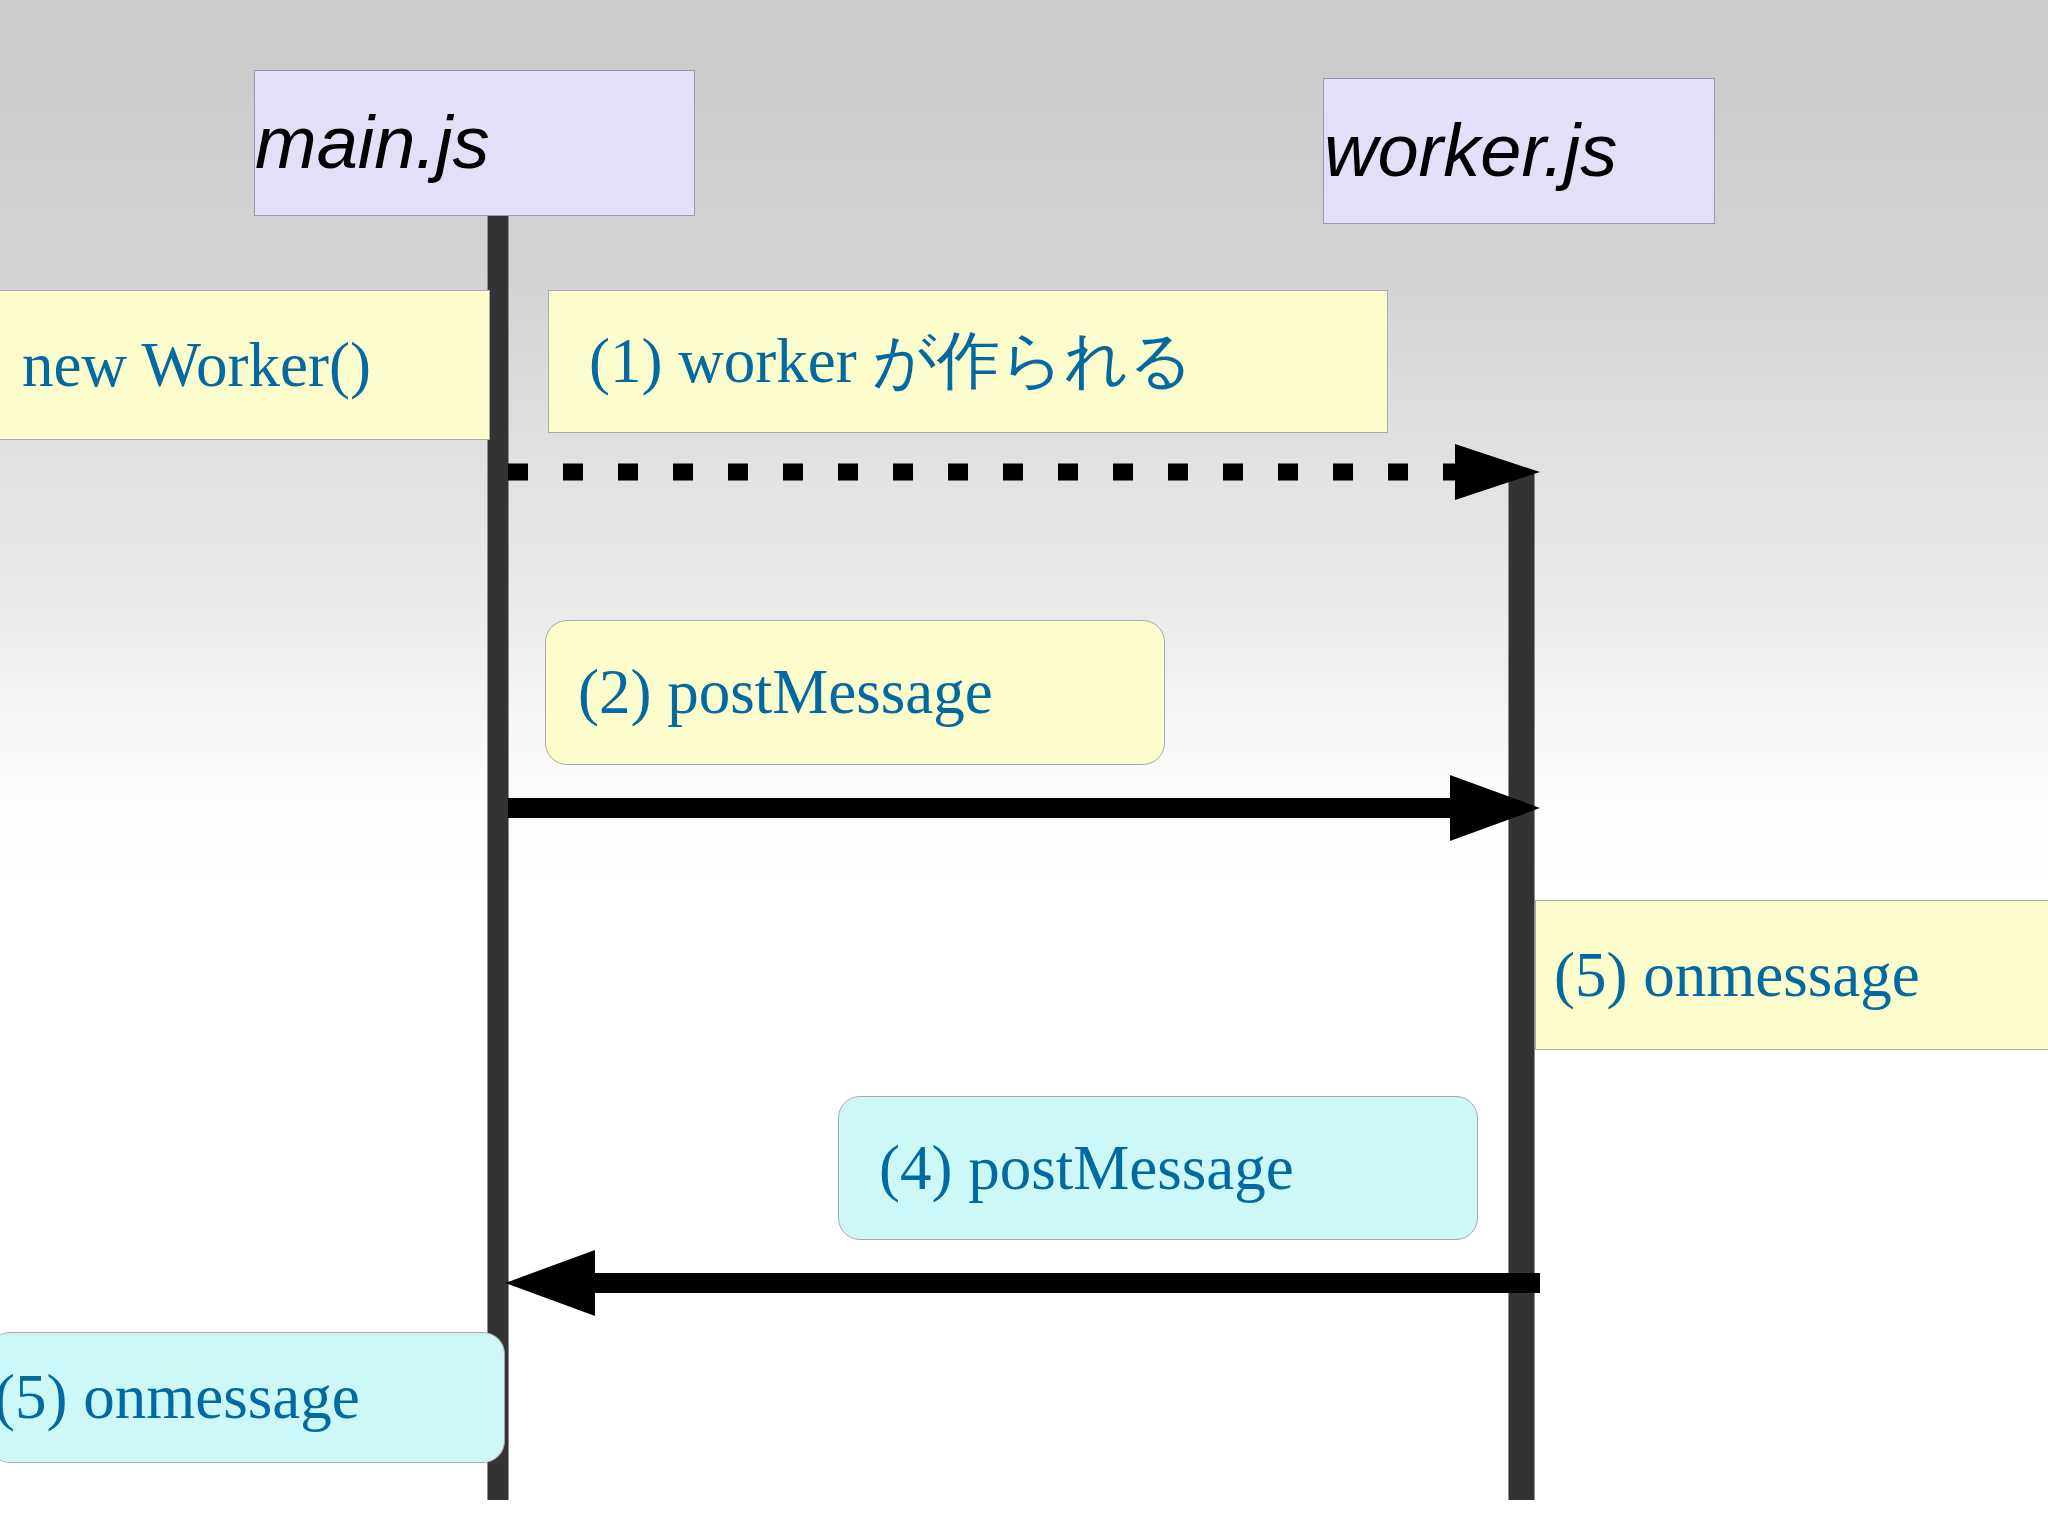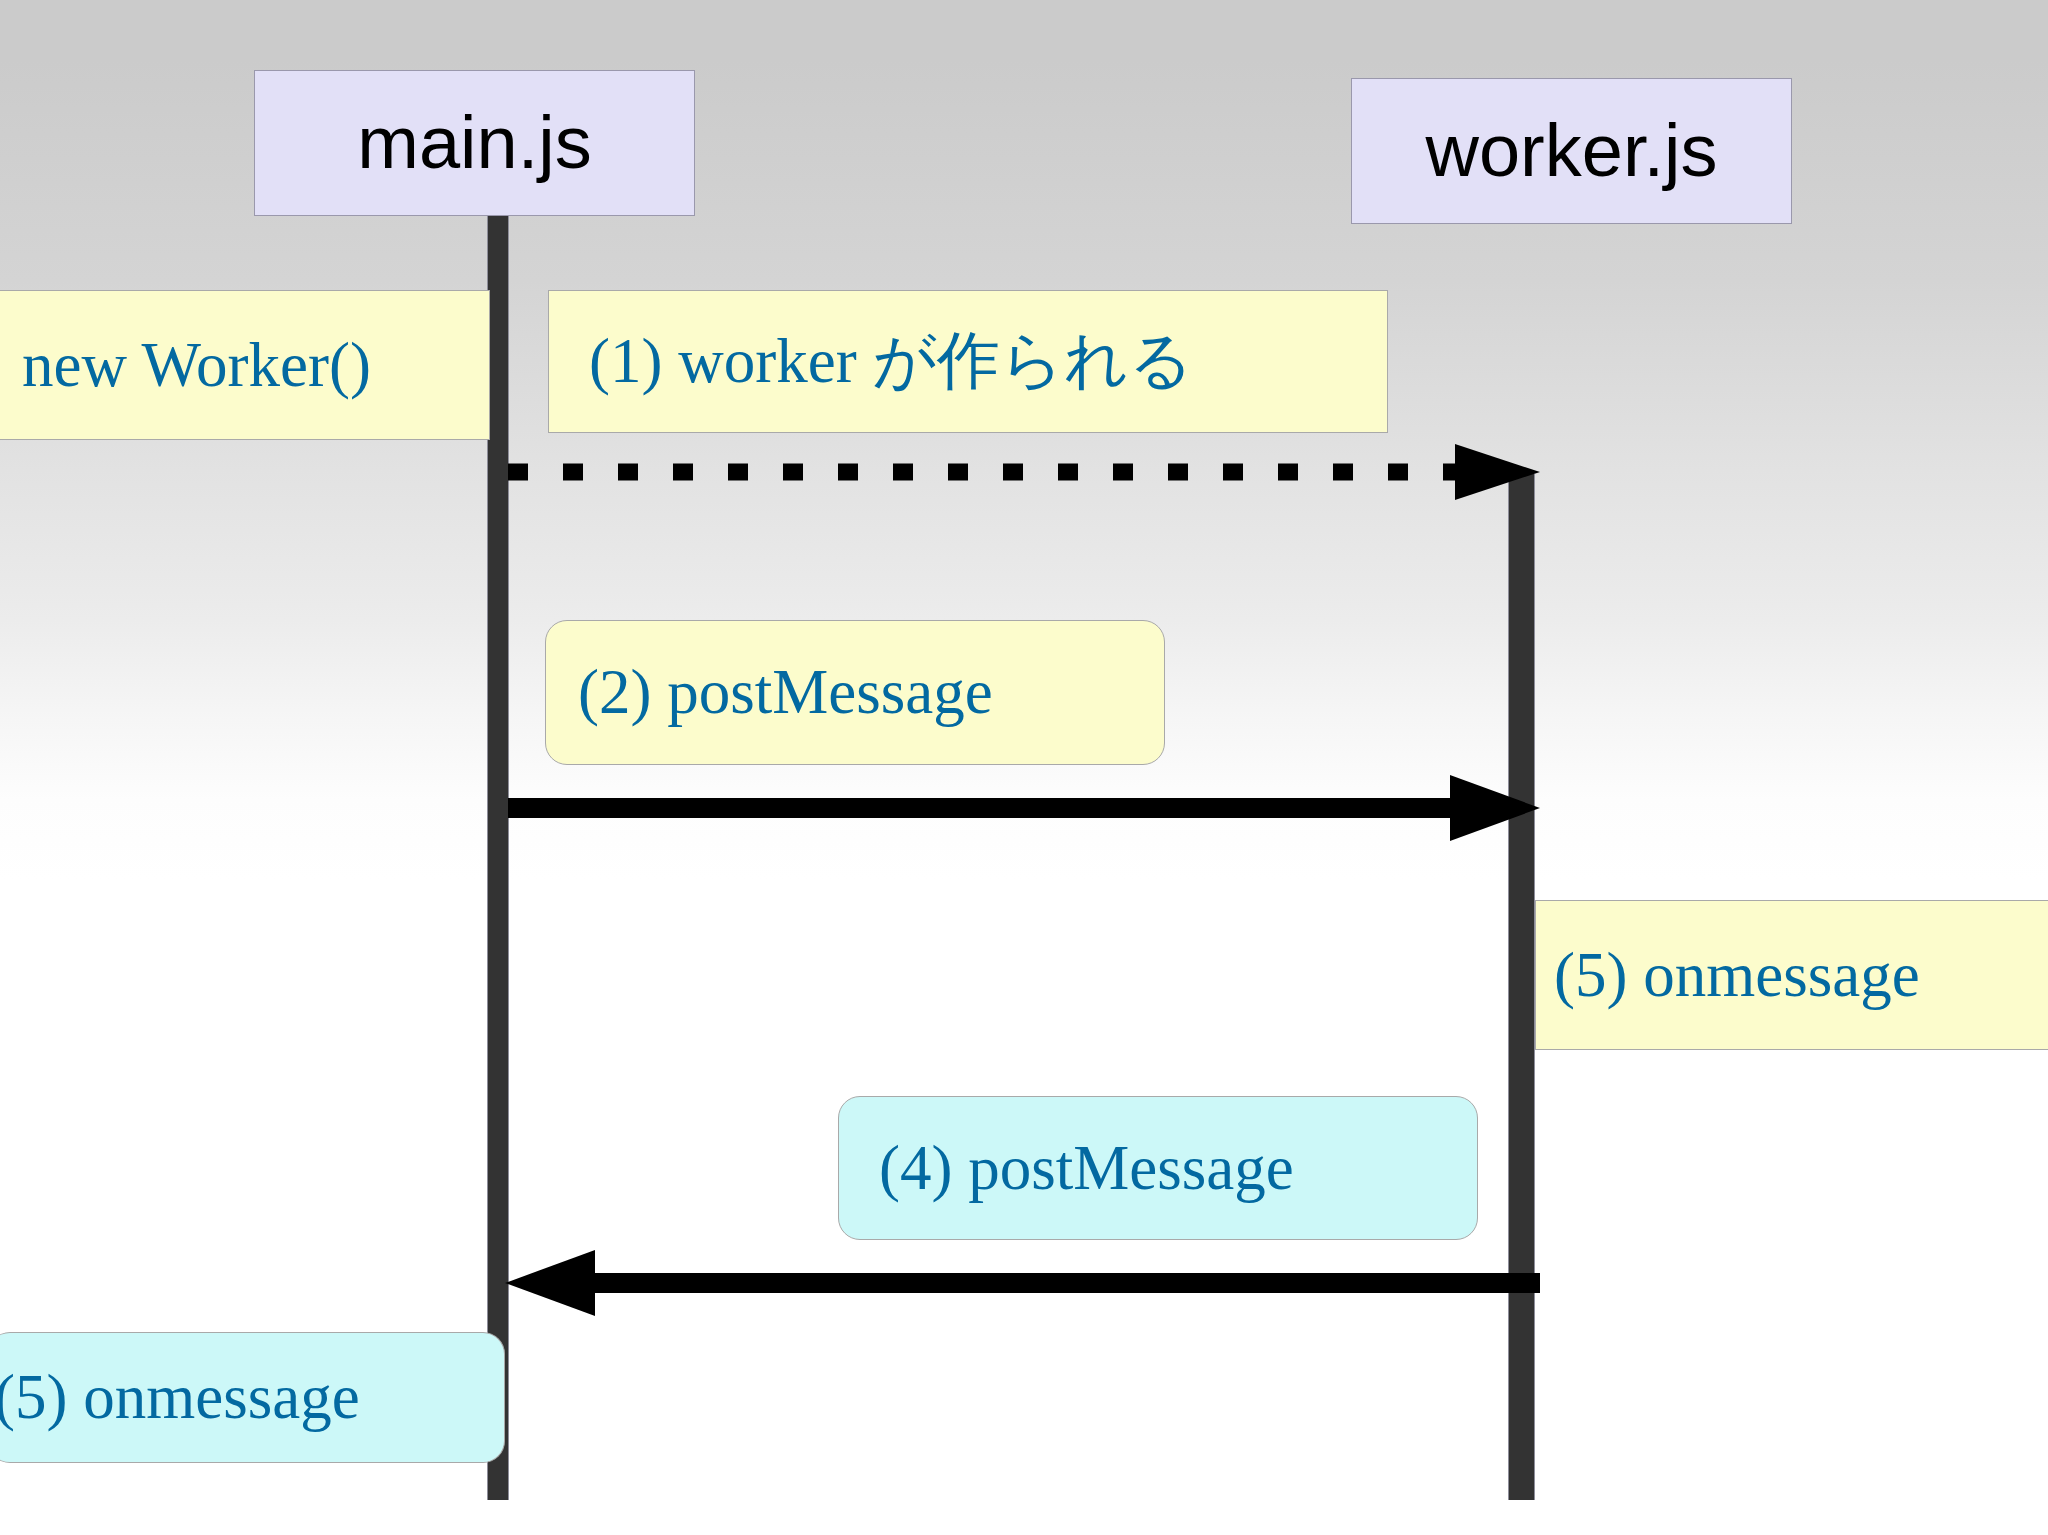--- a/index.html
+++ b/index.html
@@ -37,22 +37,23 @@
   }
 
   
   .actor-box {
     position: absolute;
     background: #e2e0f7;
     border: 1px solid #9a98ac;
     box-sizing: border-box;
     display: flex;
     align-items: center;
-    justify-content: center;
+    justify-content: flex-start;
     z-index: 4;
+    font-style: italic;
   }
   .actor-label {
     font-size: 74px;
     color: #000000;
     line-height: 1;
     white-space: nowrap;
   }
 
   
   .note-box {
@@ -90,21 +91,21 @@
 <div id="canvas">
 
   <div class="lifeline" style="left:487px; top:213px; width:22px; height:1287px;"></div>
 
   <div class="lifeline" style="left:1508px; top:474px; width:27px; height:1026px;"></div>
 
   <div class="actor-box" style="left:254px; top:70px; width:441px; height:146px;">
     <span class="actor-label">main.js</span>
   </div>
 
-  <div class="actor-box" style="left:1351px; top:78px; width:441px; height:146px;">
+  <div class="actor-box" style="left:1323px; top:78px; width:392px; height:146px;">
     <span class="actor-label">worker.js</span>
   </div>
 
   <div class="note-box yellow clip-left" style="left:-10px; top:290px; width:500px; height:150px; padding-left:32px;">
     <span class="note-label">new Worker()</span>
   </div>
 
   <div class="note-box yellow" style="left:548px; top:290px; width:840px; height:143px; padding-left:40px;text-align:right;">
     <span class="note-label">(1) worker が作られる</span>
   </div>

